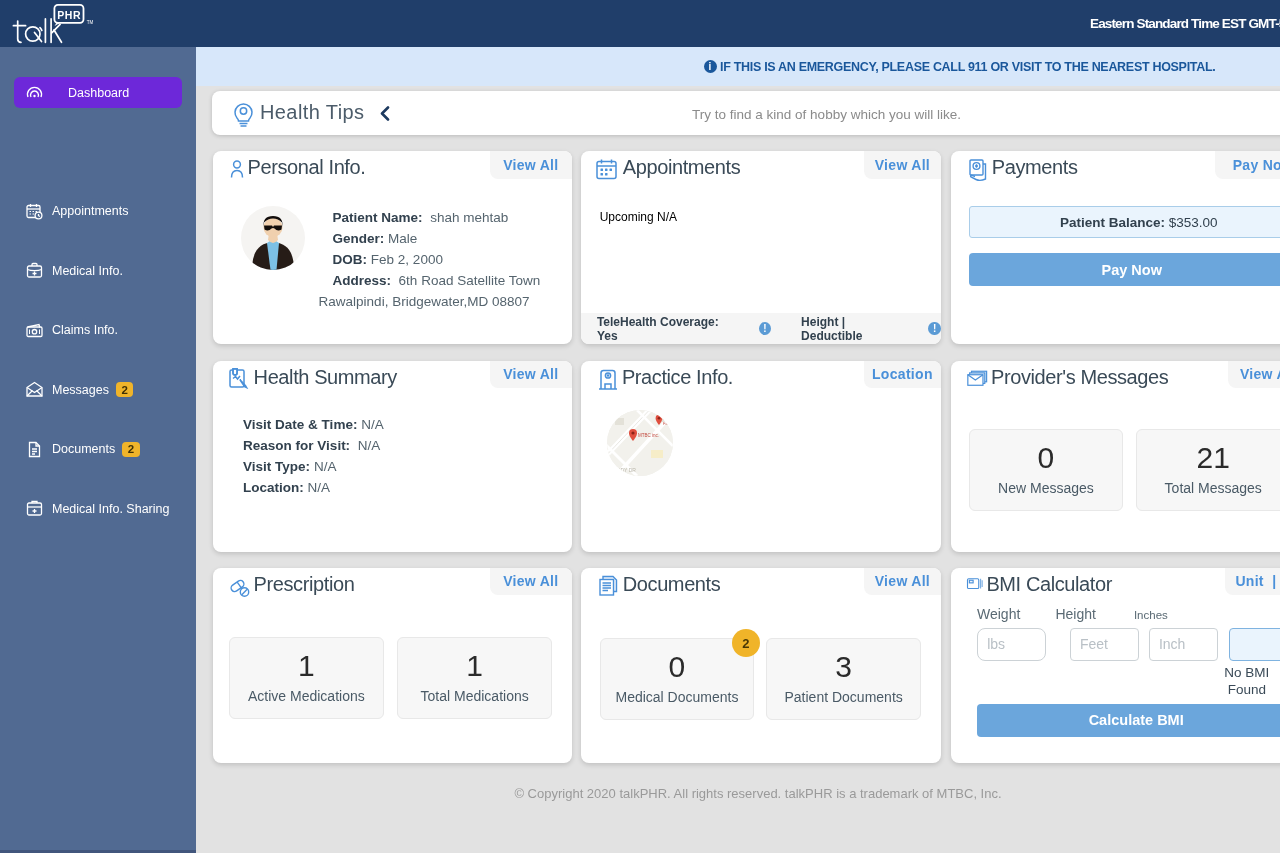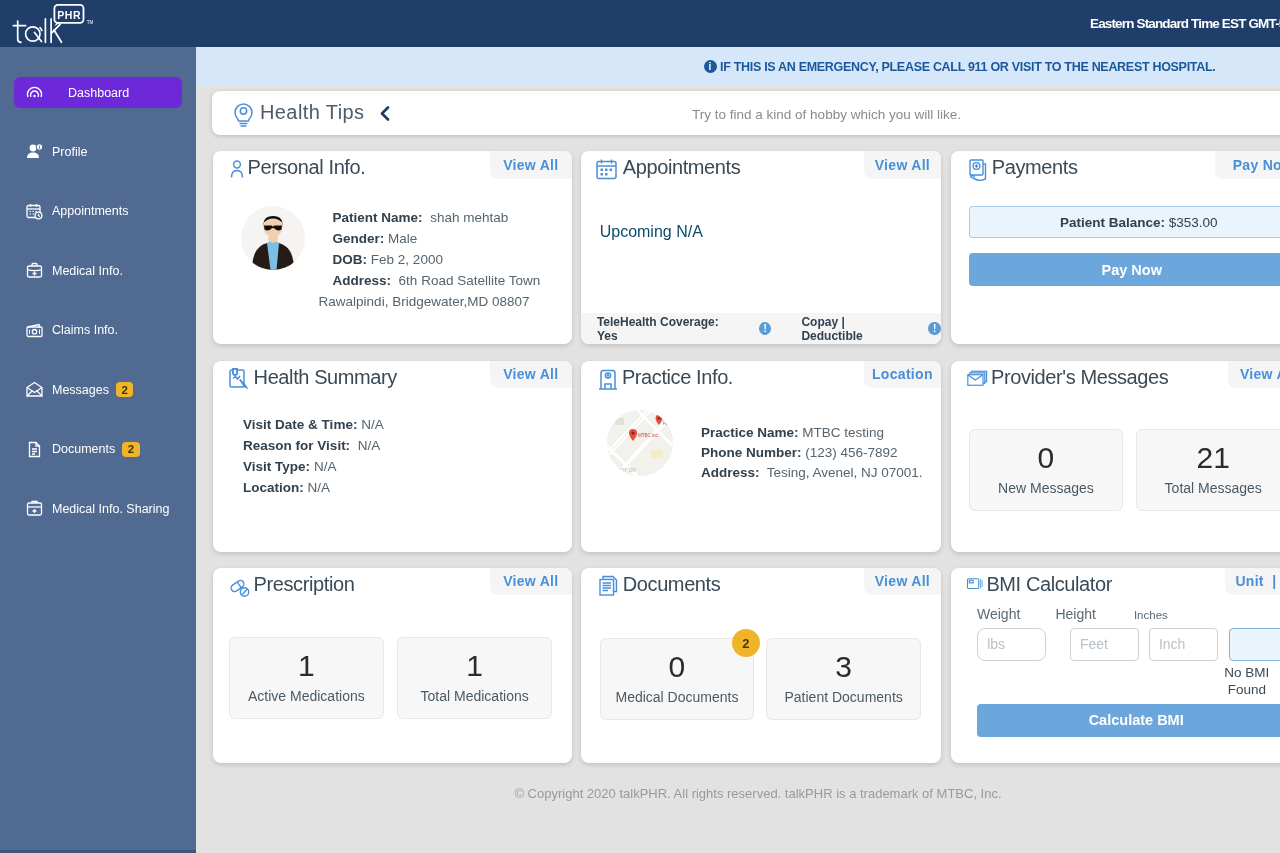--- a/index.html
+++ b/index.html
@@ -90,29 +90,20 @@
 </div>
 
 <div id="sidebar">
   <div class="mi active" style="top:30px;">
     <svg width="19" height="19" viewBox="0 0 19 19" fill="none" stroke="#fff" stroke-width="1.4">
         <path d="M3 14 A7 7 0 1 1 16 14"></path>
         <path d="M6 14 A4 4 0 1 1 13 14"></path>
         <circle cx="9.5" cy="13" r="1.2" fill="#fff" stroke="none"></circle>
       </svg>
     <span>Dashboard</span>
-  </div>
-  <div class="mi" style="top:89px;">
-    <svg width="19" height="19" viewBox="0 0 19 19" fill="#fff">
-        <circle cx="8" cy="6" r="3.4"></circle>
-        <path d="M2 16 Q2 10.5 8 10.5 Q14 10.5 14 16 Z"></path>
-        <circle cx="14.5" cy="5" r="3.2" fill="#fff" stroke="#516a92" stroke-width="1"></circle>
-        <text x="14.5" y="7.2" font-size="5.5" fill="#516a92" text-anchor="middle" font-weight="bold">i</text>
-      </svg>
-    <span>Profile</span>
   </div>
   <div class="mi" style="top:148.5px;">
     <svg width="19" height="19" viewBox="0 0 19 19" fill="none" stroke="#fff" stroke-width="1.3">
         <rect x="2" y="3.5" width="13" height="12" rx="1.5"></rect>
         <path d="M2 7 H15"></path>
         <path d="M5.5 2 V5 M11.5 2 V5"></path>
         <g stroke-width="1.1">
           <path d="M4.5 9.5 H6 M7.5 9.5 H9 M10.5 9.5 H12 M4.5 12 H6 M7.5 12 H9"></path>
         </g>
         <circle cx="13.5" cy="13.5" r="3.4" fill="#516a92"></circle>
@@ -229,25 +220,25 @@
       <g fill="#4a90d9" stroke="none">
         <rect x="5.5" y="10.5" width="2.5" height="2.5" rx=".5"></rect>
         <rect x="10" y="10.5" width="2.5" height="2.5" rx=".5"></rect>
         <rect x="14.5" y="10.5" width="2.5" height="2.5" rx=".5"></rect>
         <rect x="5.5" y="15" width="2.5" height="2.5" rx=".5"></rect>
         <rect x="10" y="15" width="2.5" height="2.5" rx=".5"></rect>
       </g>
     </svg>
   <div class="ctitle" style="left:41.4px;">Appointments</div>
   <div class="ctab" style="width:77px;">View All</div>
-  <div class="abs" style="left:18.3px;top:72px;font-size:16px;color:#0c4a6e;">Upcoming N/A</div>
+  <div class="abs" style="left:18.3px;top:59px;font-size:12px;color:#000000;">Upcoming N/A</div>
   <div class="cfoot">
     <span style="margin-left:15.5px;">TeleHealth Coverage: Yes</span>
     <span class="infoi" style="margin-left:6px;">!</span>
-    <span style="margin-left:10px;">Copay | Deductible</span>
+    <span style="margin-left:10px;">Height | Deductible</span>
     <span class="infoi" style="margin-left:6px;">!</span>
   </div>
 </div>
 
 <div class="card c3 r1">
   <svg class="cicon" style="left:16px;top:7px;" width="23" height="24" viewBox="0 0 23 24" fill="none" stroke="#4a90d9" stroke-width="1.4">
       <rect x="3" y="2" width="13" height="15" rx="1"></rect>
       <circle cx="9.5" cy="8" r="3.4"></circle>
       <path d="M9.5 6.3 V9.7 M8 8 H11"></path>
       <path d="M16 6 H18.5 V21 Q13 23.5 9 21.5 L4 19 Q3 18 4.5 17.2 L8 18.5"></path>
@@ -309,25 +300,20 @@
       <text x="6" y="62" font-size="5" fill="#b9b6aa">MADY DR</text>
       <path d="M26 31 C22.5 26.5 22 24.5 22 23 a4 4 0 1 1 8 0 c0 1.5 -0.5 3.5 -4 8 Z" fill="#e04f3f"></path>
         <circle cx="26" cy="23" r="1.6" fill="#8c2318"></circle>
       <text x="31" y="27" font-size="4.5" fill="#c24a3f">MTBC inc.</text>
       <path d="M52 15 C49 11 48.6 9.4 48.6 8.2 a3.4 3.4 0 1 1 6.8 0 c0 1.2 -0.4 2.8 -3.4 6.8 Z" fill="#e04f3f"></path>
         <circle cx="52" cy="8.2" r="1.3" fill="#8c2318"></circle>
       <text x="56" y="10" font-size="4" fill="#c24a3f">Ha</text>
         <text x="56" y="15" font-size="4" fill="#c24a3f">Far</text>
     </g>
   </svg>
-  <div class="lines" style="left:105.6px;top:62px;line-height:20px;">
-    <div><span class="lbl">Practice Name:</span><span class="val"> MTBC testing</span></div>
-    <div><span class="lbl">Phone Number:</span><span class="val"> (123) 456-7892</span></div>
-    <div><span class="lbl">Address:</span><span class="val">&nbsp; Tesing, Avenel, NJ 07001.</span></div>
-  </div>
 </div>
 
 <div class="card c3 r2">
   <svg class="cicon" style="left:15px;top:9px;" width="22" height="19" viewBox="0 0 24 20" fill="none" stroke="#4a90d9" stroke-width="1.3">
       <rect x="6" y="1" width="16.5" height="11.5" fill="#dcebf9"></rect>
       <rect x="4" y="2.8" width="16.5" height="11.5" fill="#eef5fc"></rect>
       <rect x="2" y="4.8" width="16.5" height="11.5" fill="#fff"></rect>
       <path d="M2 4.8 L10.2 10.5 L18.5 4.8"></path>
     </svg>
   <div class="ctitle" style="left:39.6px;">Provider's Messages</div>

